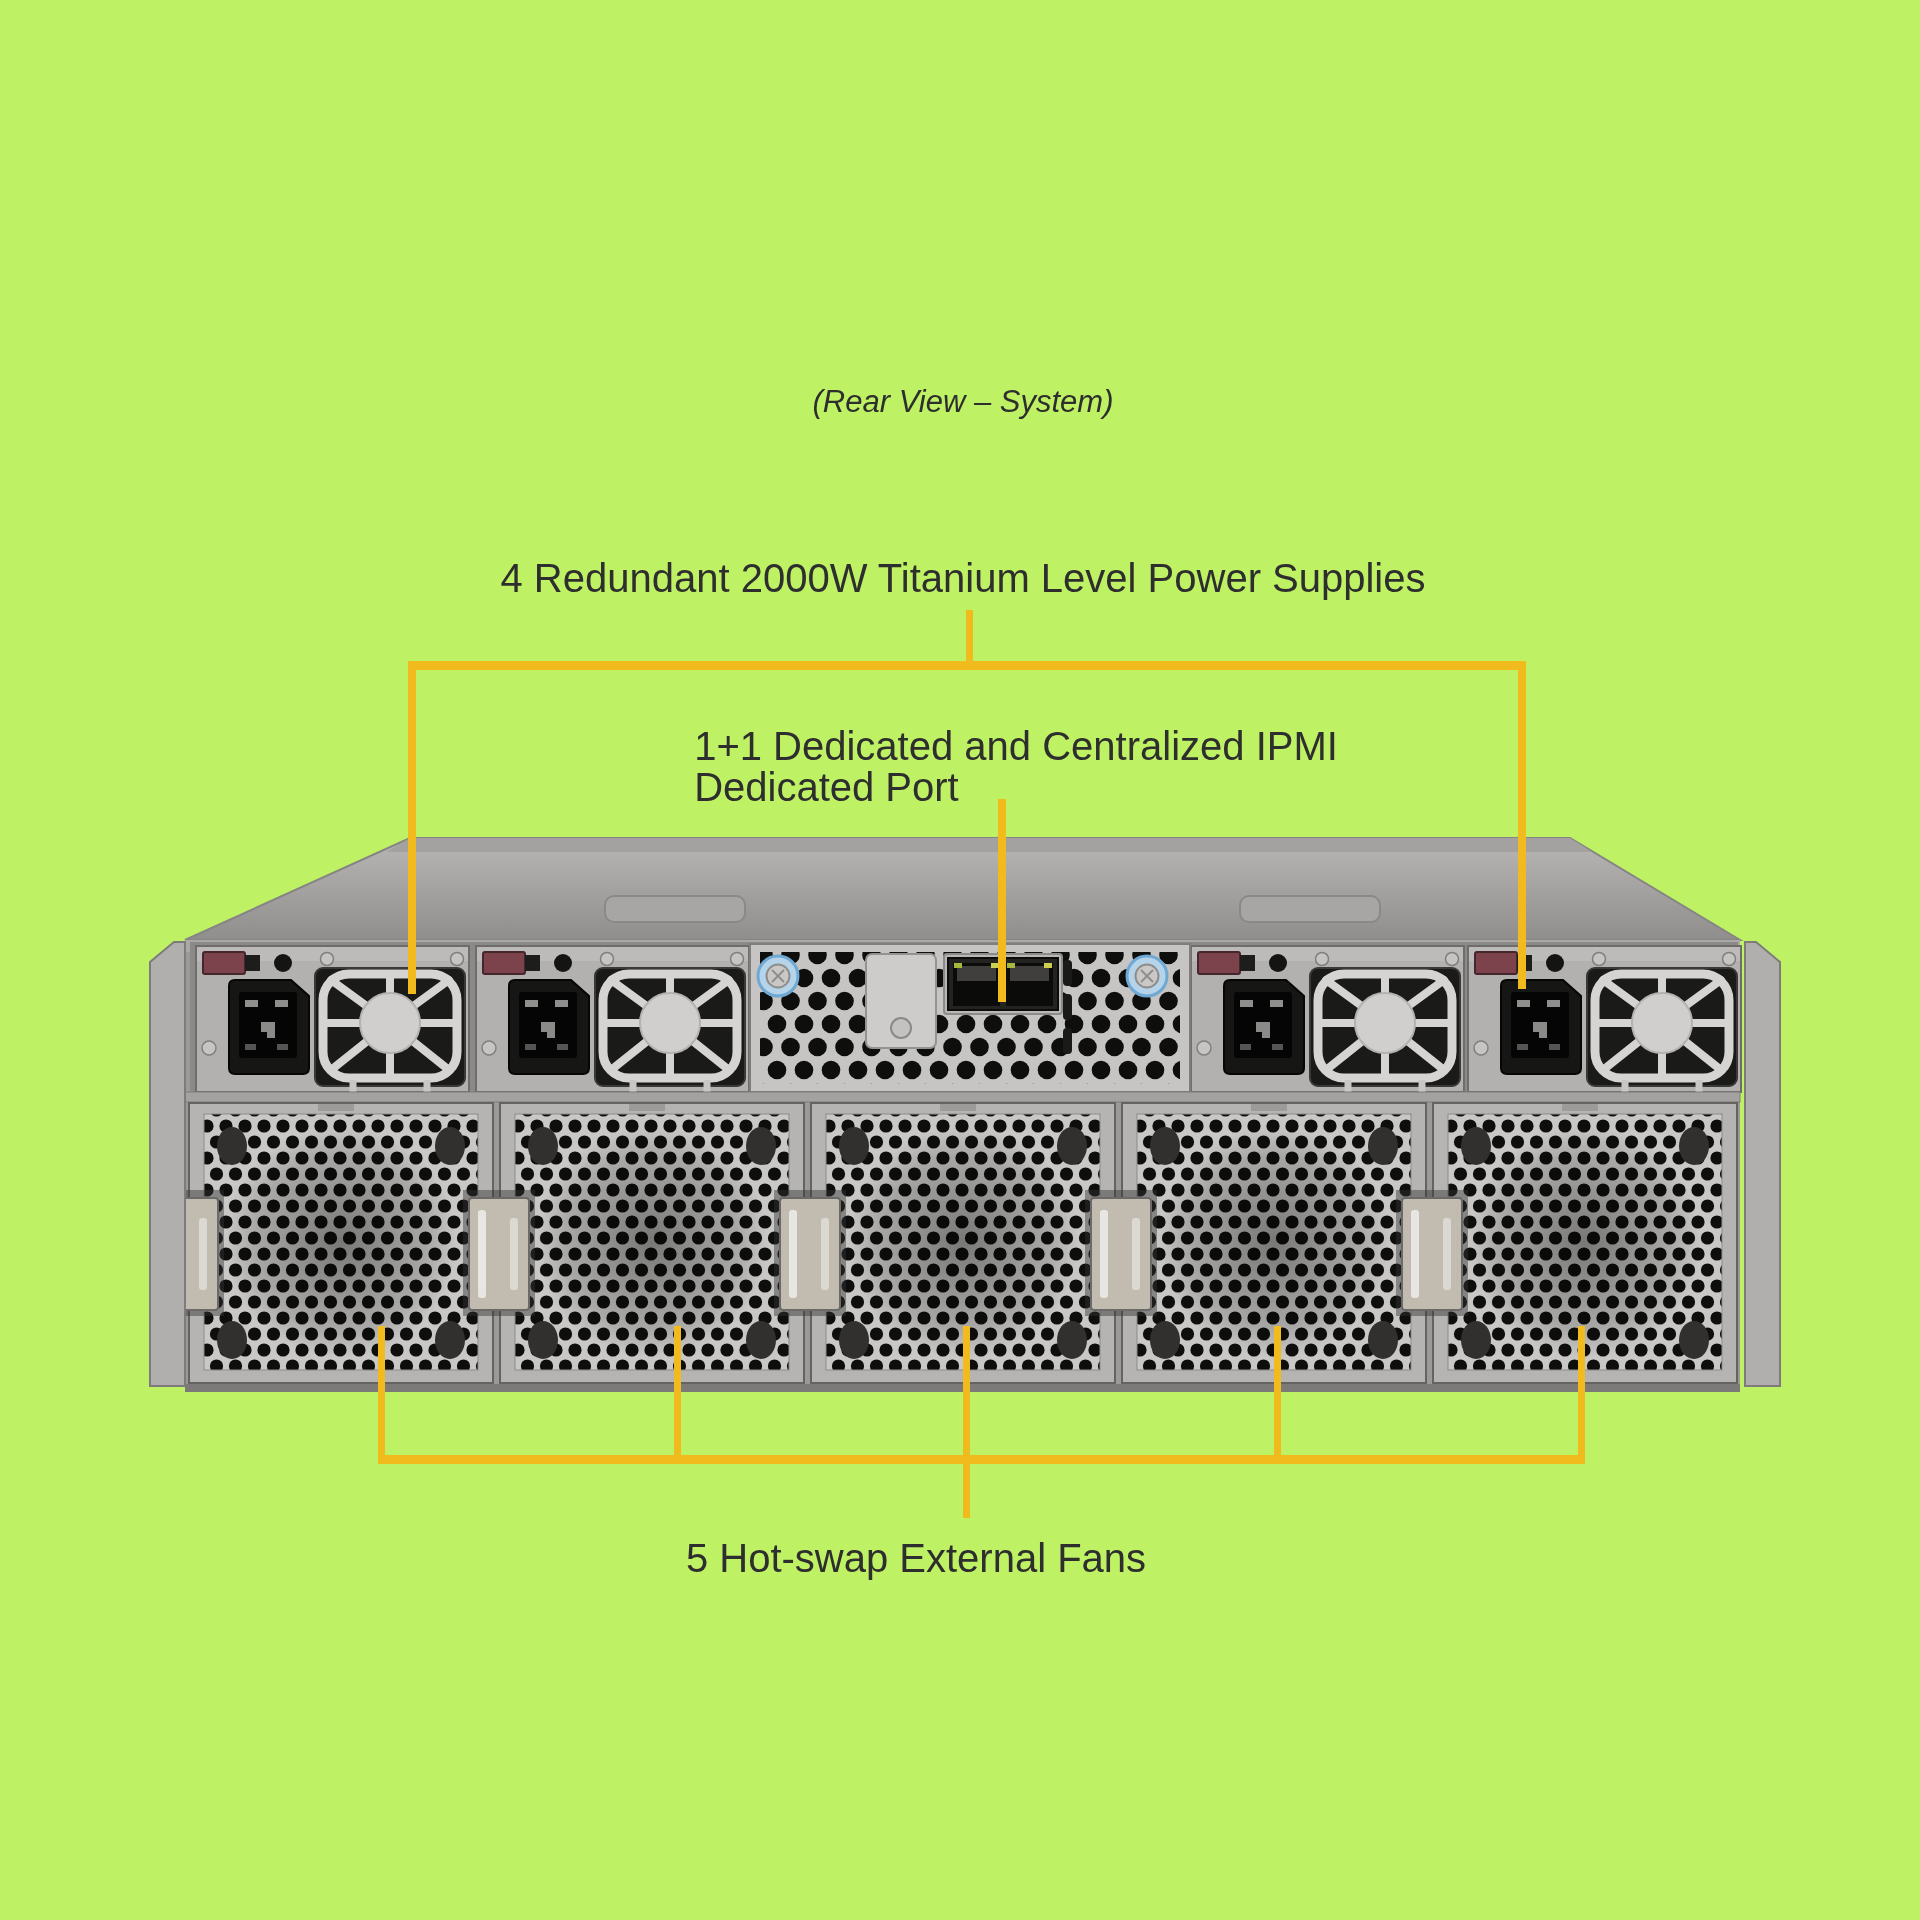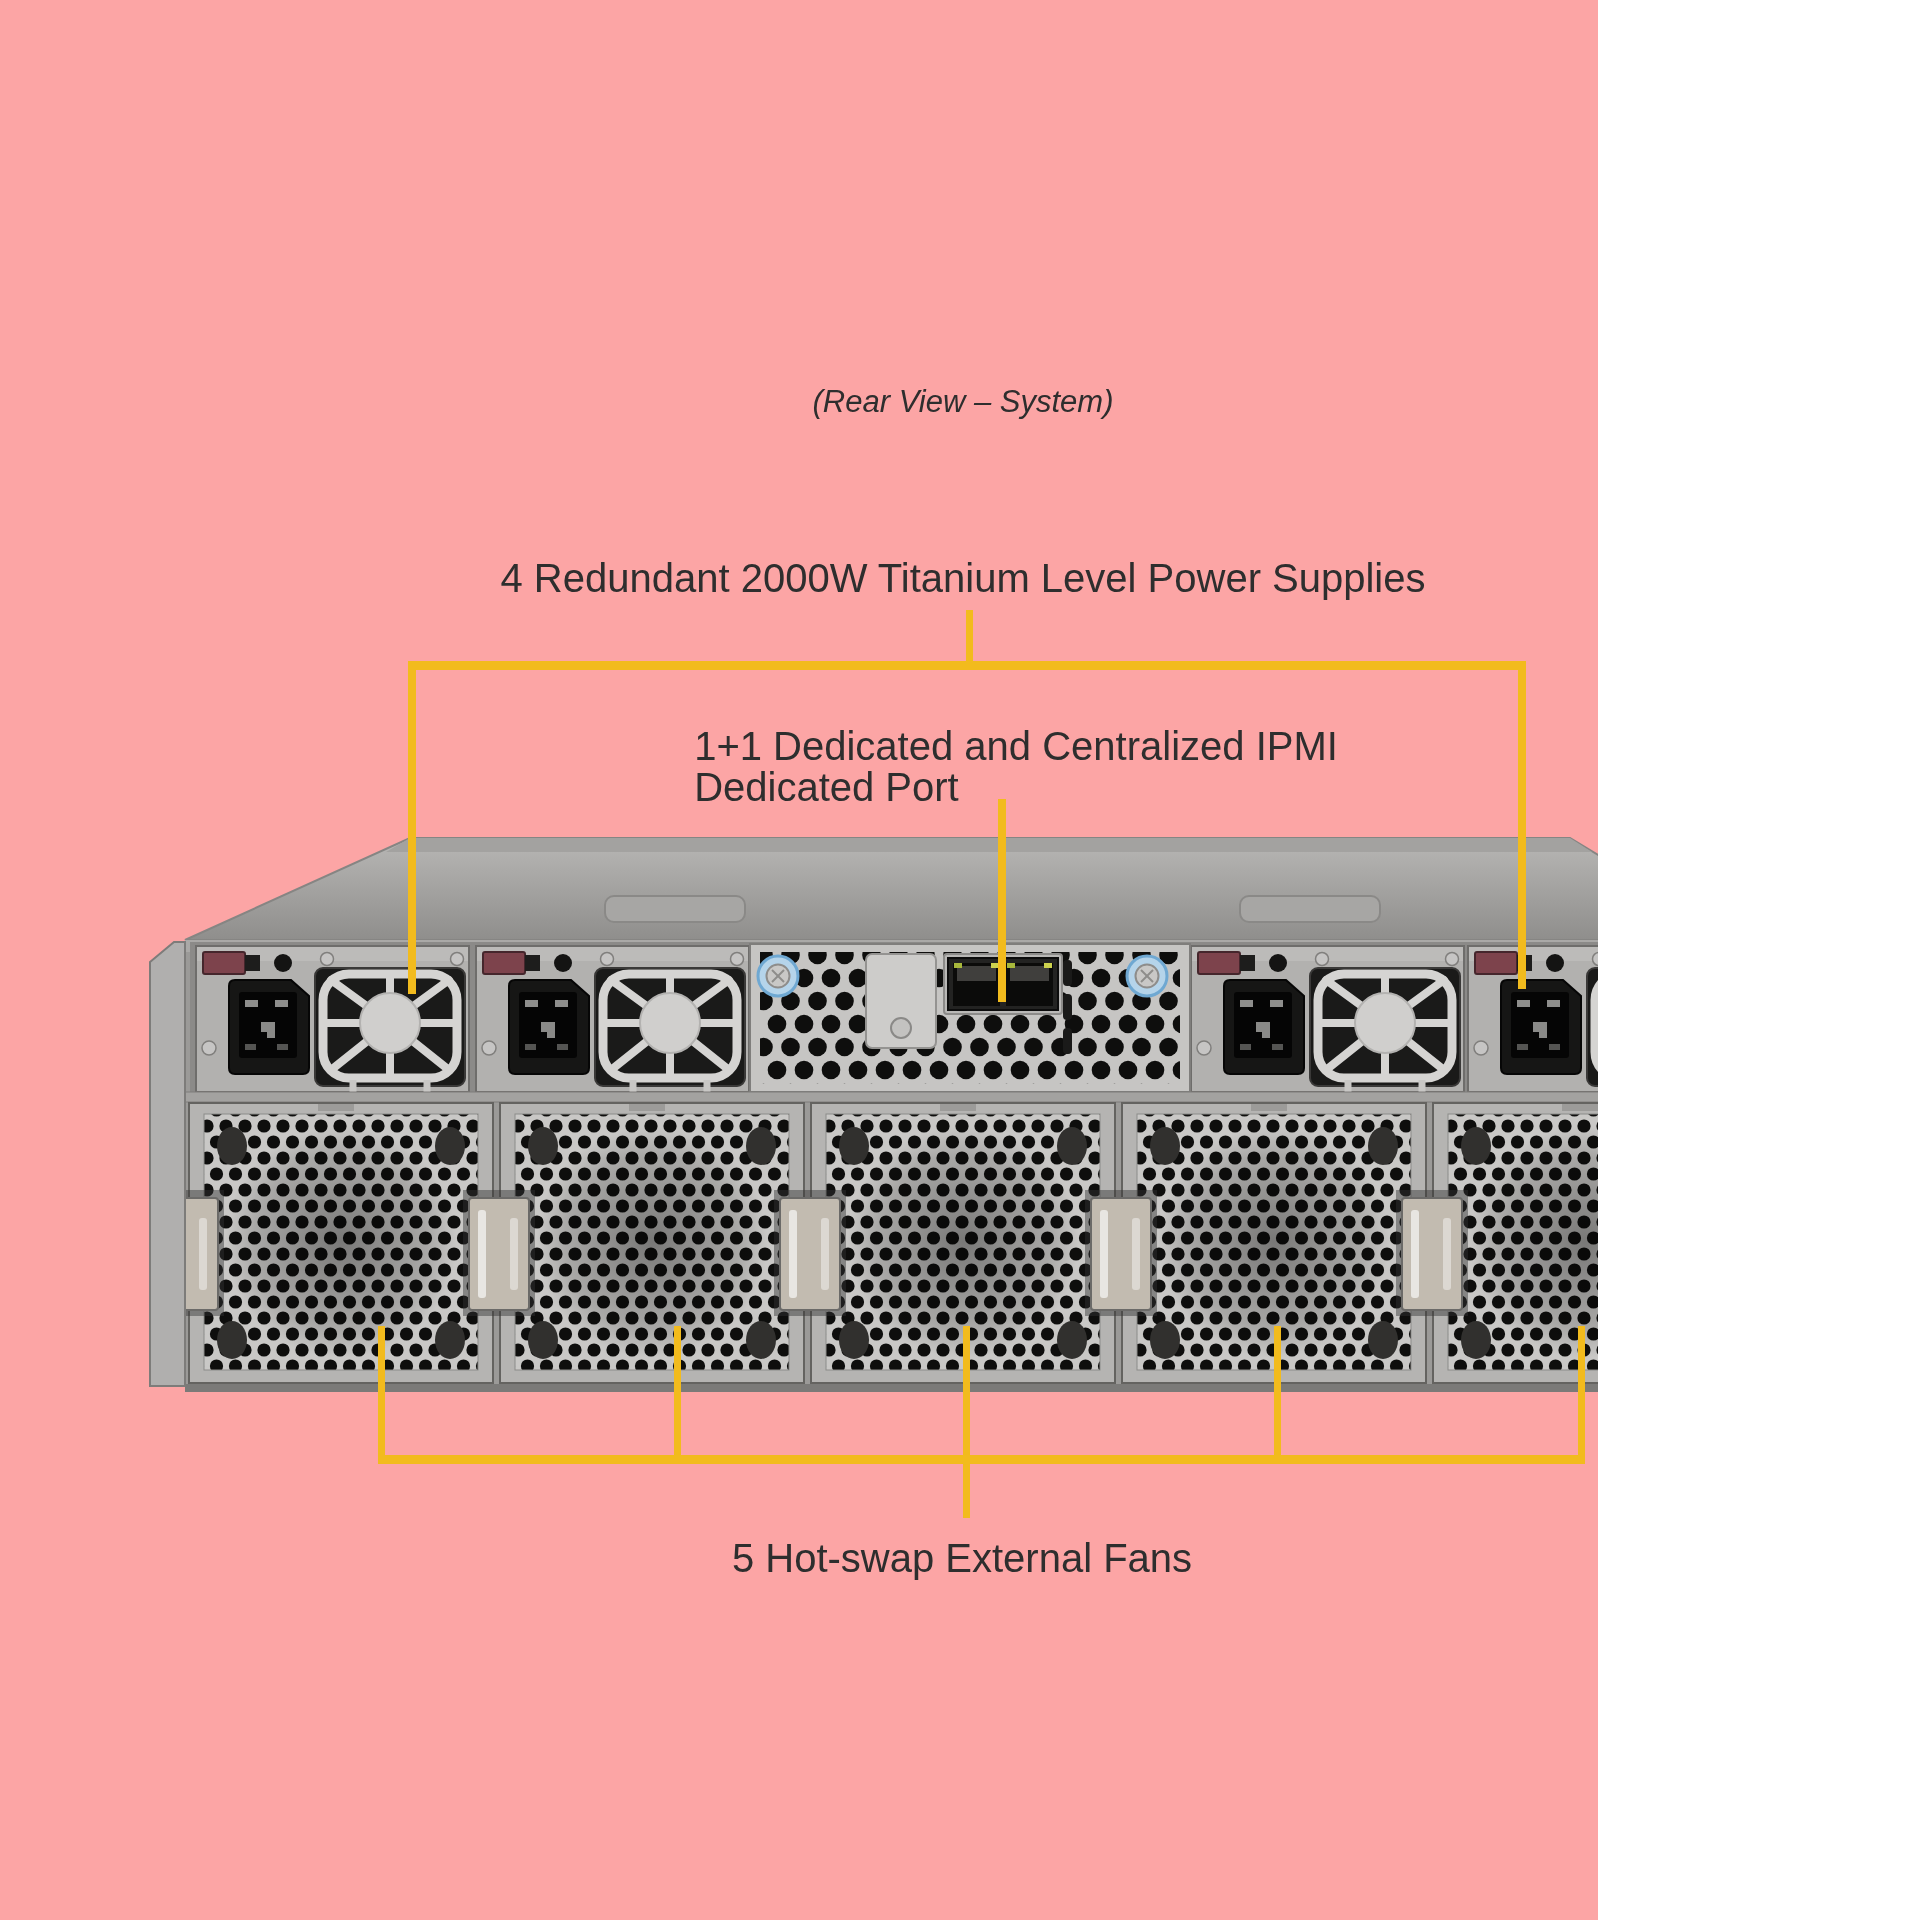--- a/index.html
+++ b/index.html
@@ -1,24 +1,24 @@
 <!DOCTYPE html>
 <html style="--callout-line: #F2BB1D; --text: #2e2e2e; --lid-top: #b8b7b5; --lid-bottom: #8f8e8c; --rear-panel: #9b9a98; --psu-face: #b2b1af; --mesh-plate: #c9c8c6; --mesh-hole: #0e0e0d; --latch-maroon: #7d434c; --thumbscrew-blue-ring: #6fa8d2; --thumbscrew-blue-fill: #b5d4ea; --handle-silver: #c2bbb0; --fan-dark: #1a1a19;"><head>
 <meta charset="utf-8">
 <style>
   html,body{margin:0;padding:0;background:#ffffff;}
-  .canvas{position:relative;width:1598px;height:1920px;background:#fca5a5;overflow:hidden;
+  .canvas{position:relative;width:1920px;height:1920px;background:#bef264;overflow:hidden;
           font-family:"Liberation Sans","DejaVu Sans",sans-serif;color:var(--text,#2e2e2e);}
   .title{position:absolute;left:963px;top:384px;transform:translateX(-50%);
          font-size:31px;font-style:italic;white-space:nowrap;}
   .callout-label{position:absolute;transform:translateX(-50%);font-size:40px;
                  white-space:nowrap;}
   .psu-label{left:963px;top:556px;}
   .ipmi-label{left:1016px;top:718px;line-height:41px;margin-top:8px;}
-  .fans-label{left:962px;top:1536px;}
+  .fans-label{left:916px;top:1536px;}
   .yline{position:absolute;background:var(--callout-line,#F2BB1D);}
   svg .screw{fill:#c6c5c4;stroke:#807f7d;stroke-width:1.5;}
 </style>
 </head>
 <body>
 
 <div class="canvas">
 
   <svg style="position:absolute;left:140px;top:830px" width="1650" height="575" viewBox="0 0 1650 575">
     <defs>

